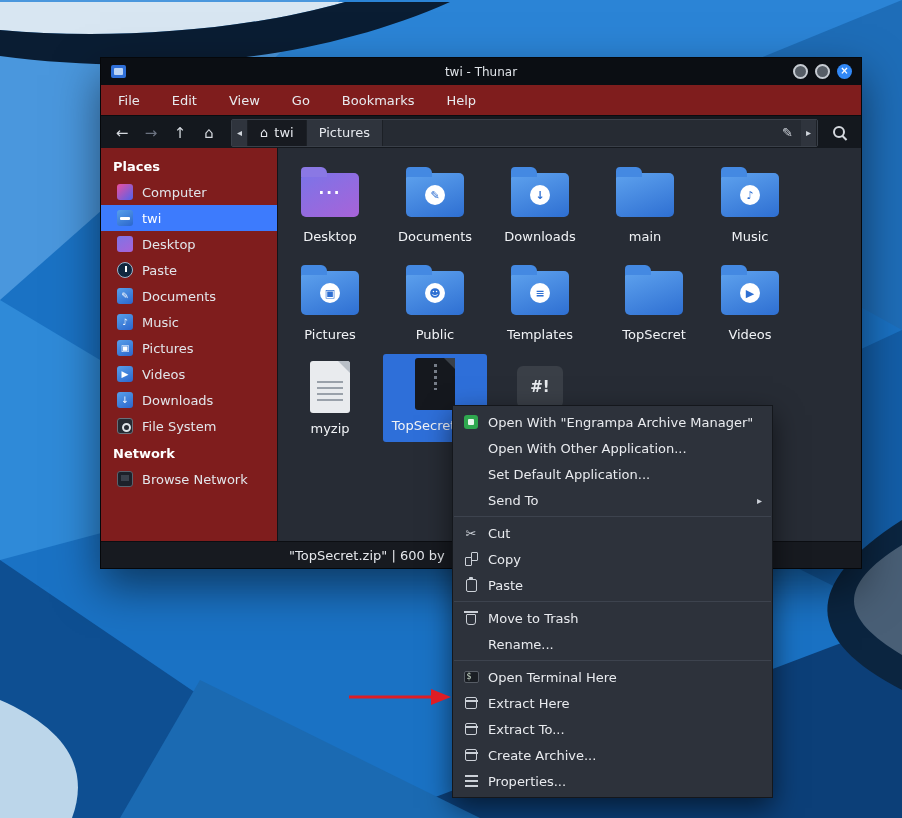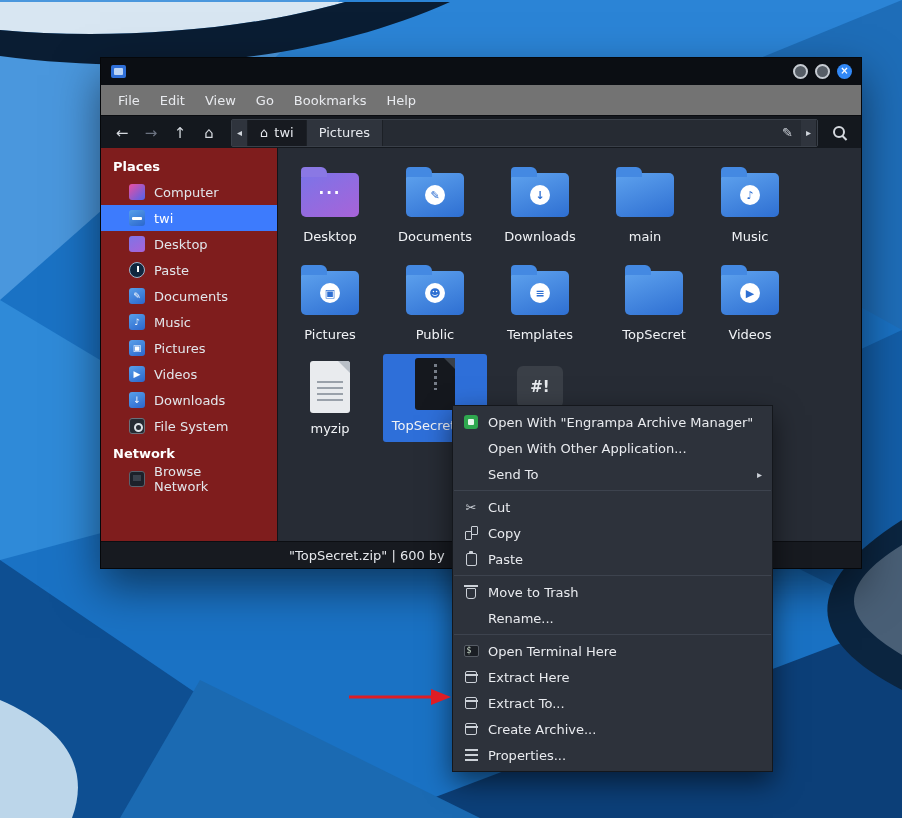--- a/index.html
+++ b/index.html
@@ -12,41 +12,41 @@
           background:#1f232b;border:1px solid #05070a;box-shadow:0 18px 42px rgba(0,0,0,.5);z-index:2}
   .titlebar{height:27px;background:#0b0e13;display:flex;align-items:center;position:relative}
   .win-icon{width:15px;height:13px;margin-left:10px;border-radius:2px;background:#2f6fd8;position:relative}
   .win-icon::after{content:"";position:absolute;left:3px;top:3px;right:3px;bottom:3px;background:#bcd4f5;border-radius:1px}
   .title{position:absolute;left:0;right:0;text-align:center;color:#dfe3e8;font-size:12px;pointer-events:none}
   .tb-btns{margin-left:auto;display:flex;gap:7px;margin-right:9px;z-index:1}
   .cbtn{width:15px;height:15px;border-radius:50%;box-sizing:border-box;font-size:10px;line-height:14px;text-align:center}
   .cbtn.min,.cbtn.max{border:2px solid #c6cbd2;background:#565d66}
   .cbtn.close{background:#3188f6;color:#fff;font-weight:bold}
 
-  .menubar{height:30px;background:#737373;display:flex;align-items:center;padding-left:8px;gap:2px;border-bottom:1px solid #0a0c10}
+  .menubar{height:30px;background:#7f1d1d;display:flex;align-items:center;padding-left:8px;gap:14px;border-bottom:1px solid #0a0c10}
   .menu-item{color:#e8eaee;font-size:13px;padding:5px 9px;border-radius:3px}
 
   .toolbar{height:33px;background:#14181e;display:flex;align-items:center;padding:0 8px;gap:3px;border-bottom:1px solid #0a0c10}
   .nav-btn{width:26px;height:24px;color:#d4d8de;font-size:15px;display:flex;align-items:center;justify-content:center;border-radius:3px}
   .nav-btn.dim{color:#6b7280}
   .pathbar{flex:1;display:flex;align-items:stretch;height:26px;margin:0 6px;background:#262b33;border:1px solid #3a4049;border-radius:2px;overflow:hidden}
   .pb-chevron{padding:0 5px;color:#cfd4db;background:#2f343d;display:flex;align-items:center;font-size:10px;border-right:1px solid #1c2026}
   .pb-btn{display:flex;align-items:center;padding:0 12px;color:#e6e9ee;font-size:13px;background:#2f343d;border-right:1px solid #1c2026;gap:6px}
   .pb-btn.active{background:#171a20}
   .pb-home{font-size:13px}
   .pb-space{flex:1}
   .pb-edit{color:#cfd4db;display:flex;align-items:center;padding:0 8px;font-size:13px}
   .ic-search{position:relative;width:16px;height:16px;display:inline-block}
   .ic-search::before{content:"";position:absolute;left:1px;top:1px;width:8px;height:8px;border:2px solid #d4d8de;border-radius:50%}
   .ic-search::after{content:"";position:absolute;left:11px;top:10px;width:6px;height:2px;background:#d4d8de;transform:rotate(45deg);transform-origin:0 0}
 
   .content{position:absolute;top:90px;bottom:27px;left:0;right:0;display:flex}
   .sidebar{width:177px;background:#7f1d1d;border-right:1px solid #121419;padding-top:4px;box-sizing:border-box}
   .sb-header{color:#fff;font-weight:bold;font-size:13px;padding:7px 12px 5px}
-  .sb-item{display:flex;align-items:center;gap:9px;height:26px;padding:0 28px;color:#e2e5ea;font-size:13px}
+  .sb-item{display:flex;align-items:center;gap:9px;height:26px;padding:0 16px;color:#e2e5ea;font-size:13px}
   .sb-item.selected{background:#3d7bfd;color:#fff}
   .si{width:16px;height:16px;border-radius:3px;display:flex;align-items:center;justify-content:center;font-size:9px;color:#fff;flex:0 0 16px;box-sizing:border-box}
   .si-computer{background:linear-gradient(135deg,#ec4fa0,#4f63ec)}
   .si-home{background:linear-gradient(150deg,#58a0ea,#2b66cc);position:relative}
   .si-home::after{content:"";position:absolute;left:3px;top:7px;width:10px;height:3px;background:#fff;border-radius:1px}
   .si-desktop{background:linear-gradient(150deg,#7e74e6,#a863d8)}
   .si-recent{background:#10273f;border-radius:50%;border:1px solid #9fb6cc;position:relative}
   .si-recent::after{content:"";position:absolute;left:7px;top:3px;width:2px;height:6px;background:#fff}
   .si-trash{width:11px;height:13px;flex:0 0 11px;background:#a7adb6;border-radius:2px 2px 3px 3px;position:relative;margin:0 2px}
   .si-trash::before{content:"";position:absolute;left:-2px;top:-3px;right:-2px;height:2px;background:#a7adb6;border-radius:1px}
@@ -122,20 +122,21 @@
   <path d="M0,30 C105,40 240,32 345,2 L450,2 C315,62 150,76 0,56 Z" fill="#0a1d33"></path>
   <path d="M0,700 C60,726 92,764 72,818 L0,818 Z" fill="#bcd6ea"></path>
   <path d="M902,520 C800,585 805,640 902,690 Z" fill="#0b2540"></path>
   <path d="M902,545 C836,586 840,618 902,655 Z" fill="#dce9f4" opacity="0.3"></path>
 </svg>
 
 <div id="window">
 
   <div class="titlebar">
     <div class="win-icon"></div>
+    <div class="title">twi - Thunar</div>
     <div class="tb-btns">
       <div class="cbtn min"></div>
       <div class="cbtn max"></div>
       <div class="cbtn close">×</div>
     </div>
   </div>
 
   <div class="menubar">
     <div class="menu-item">File</div>
     <div class="menu-item">Edit</div>
@@ -331,20 +332,24 @@
         <span class="ic-engrampa"></span>
       </span>
     <span>Open With "Engrampa Archive Manager"</span>
   </div>
   <div class="mi">
     <span class="mi-ic"></span>
     <span>Open With Other Application...</span>
   </div>
   <div class="mi">
     <span class="mi-ic"></span>
+    <span>Set Default Application...</span>
+  </div>
+  <div class="mi">
+    <span class="mi-ic"></span>
     <span>Send To</span>
     <span class="mi-arrow">▸</span>
   </div>
   <div class="msep"></div>
   <div class="mi">
     <span class="mi-ic">✂</span>
     <span>Cut</span>
   </div>
   <div class="mi">
     <span class="mi-ic">

